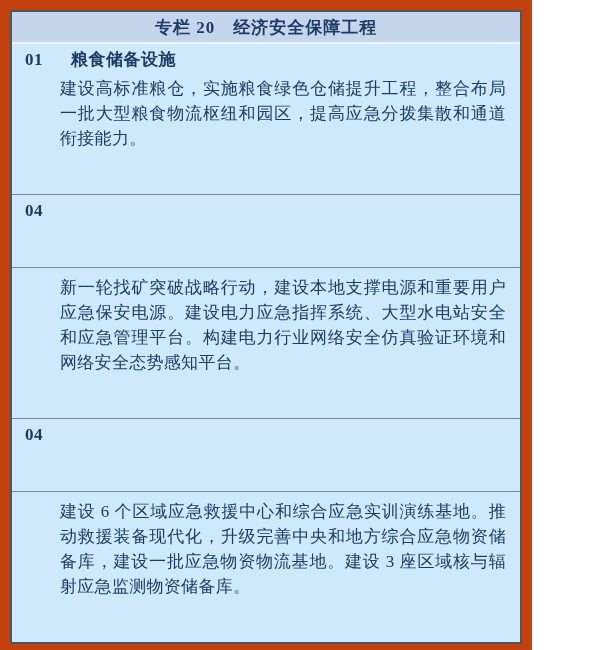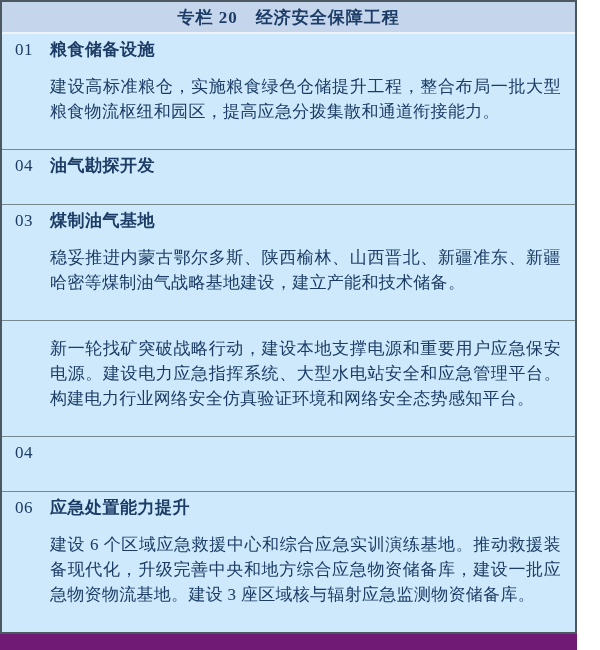--- a/index.html
+++ b/index.html
@@ -5,25 +5,25 @@
   html, body {
     margin: 0;
     padding: 0;
     background: #ffffff;
     width: 600px;
     height: 650px;
     overflow: hidden;
     font-family: "Liberation Serif", "DejaVu Serif", serif;
   }
   .page {
-    width: 577px;
+    width: 532px;
     height: 650px;
-    background: #701a75;
+    background: #c2410c;
     box-sizing: border-box;
-    padding: 0;
+    padding: 10px;
   }
   .box {
     width: 100%;
     height: 634px;
     box-sizing: border-box;
     border: 2px solid #4b5761;
     display: flex;
     flex-direction: column;
     overflow: hidden;
   }
@@ -59,33 +59,33 @@
     display: flex;
     align-items: baseline;
     padding-left: 13px;
     line-height: 25px;
     color: #1c3c66;
     font-size: 17px;
   }
   .row-num {
     width: 24px;
     flex: 0 0 auto;
-    font-weight: normal;
+    font-weight: bold;
     letter-spacing: 0.5px;
   }
   .row-title {
     font-weight: bold;
-    margin-left: 11px;
+    margin-left: 22px;
     letter-spacing: 0.5px;
   }
   .row-body {
     color: #1c3c66;
     font-size: 17px;
     line-height: 25px;
-    margin: 12px 14px 0 48px;
+    margin: 4px 14px 0 48px;
     text-align: justify;
     text-justify: inter-ideograph;
     letter-spacing: 0.3px;
   }
 </style>
 </head>
 <body>
 
 <div class="page">
   <div class="box">
@@ -100,45 +100,33 @@
         <div class="row-head">
           <span class="row-num">01</span>
           <span class="row-title">粮食储备设施</span>
         </div>
         <p class="row-body">建设高标准粮仓，实施粮食绿色仓储提升工程，整合布局一批大型粮食物流枢纽和园区，提高应急分拨集散和通道衔接能力。</p>
       </div>
 
       <div class="row">
         <div class="row-head">
           <span class="row-num">04</span>
-          <span class="row-title">油气勘探开发</span>
         </div>
       </div>
 
-      <div class="row">
-        <div class="row-head">
-          <span class="row-num">03</span>
-          <span class="row-title">煤制油气基地</span>
-        </div>
-        <p class="row-body">稳妥推进内蒙古鄂尔多斯、陕西榆林、山西晋北、新疆准东、新疆哈密等煤制油气战略基地建设，建立产能和技术储备。</p>
-      </div>
 
       <div class="row">
         <p class="row-body">新一轮找矿突破战略行动，建设本地支撑电源和重要用户应急保安电源。建设电力应急指挥系统、大型水电站安全和应急管理平台。构建电力行业网络安全仿真验证环境和网络安全态势感知平台。</p>
       </div>
 
       <div class="row">
         <div class="row-head">
           <span class="row-num">04</span>
         </div>
       </div>
 
       <div class="row">
-        <div class="row-head">
-          <span class="row-num">06</span>
-          <span class="row-title">应急处置能力提升</span>
-        </div>
         <p class="row-body">建设 6 个区域应急救援中心和综合应急实训演练基地。推动救援装备现代化，升级完善中央和地方综合应急物资储备库，建设一批应急物资物流基地。建设 3 座区域核与辐射应急监测物资储备库。</p>
       </div>
 
     </div>
   </div>
 </div>
 
 </body></html>

